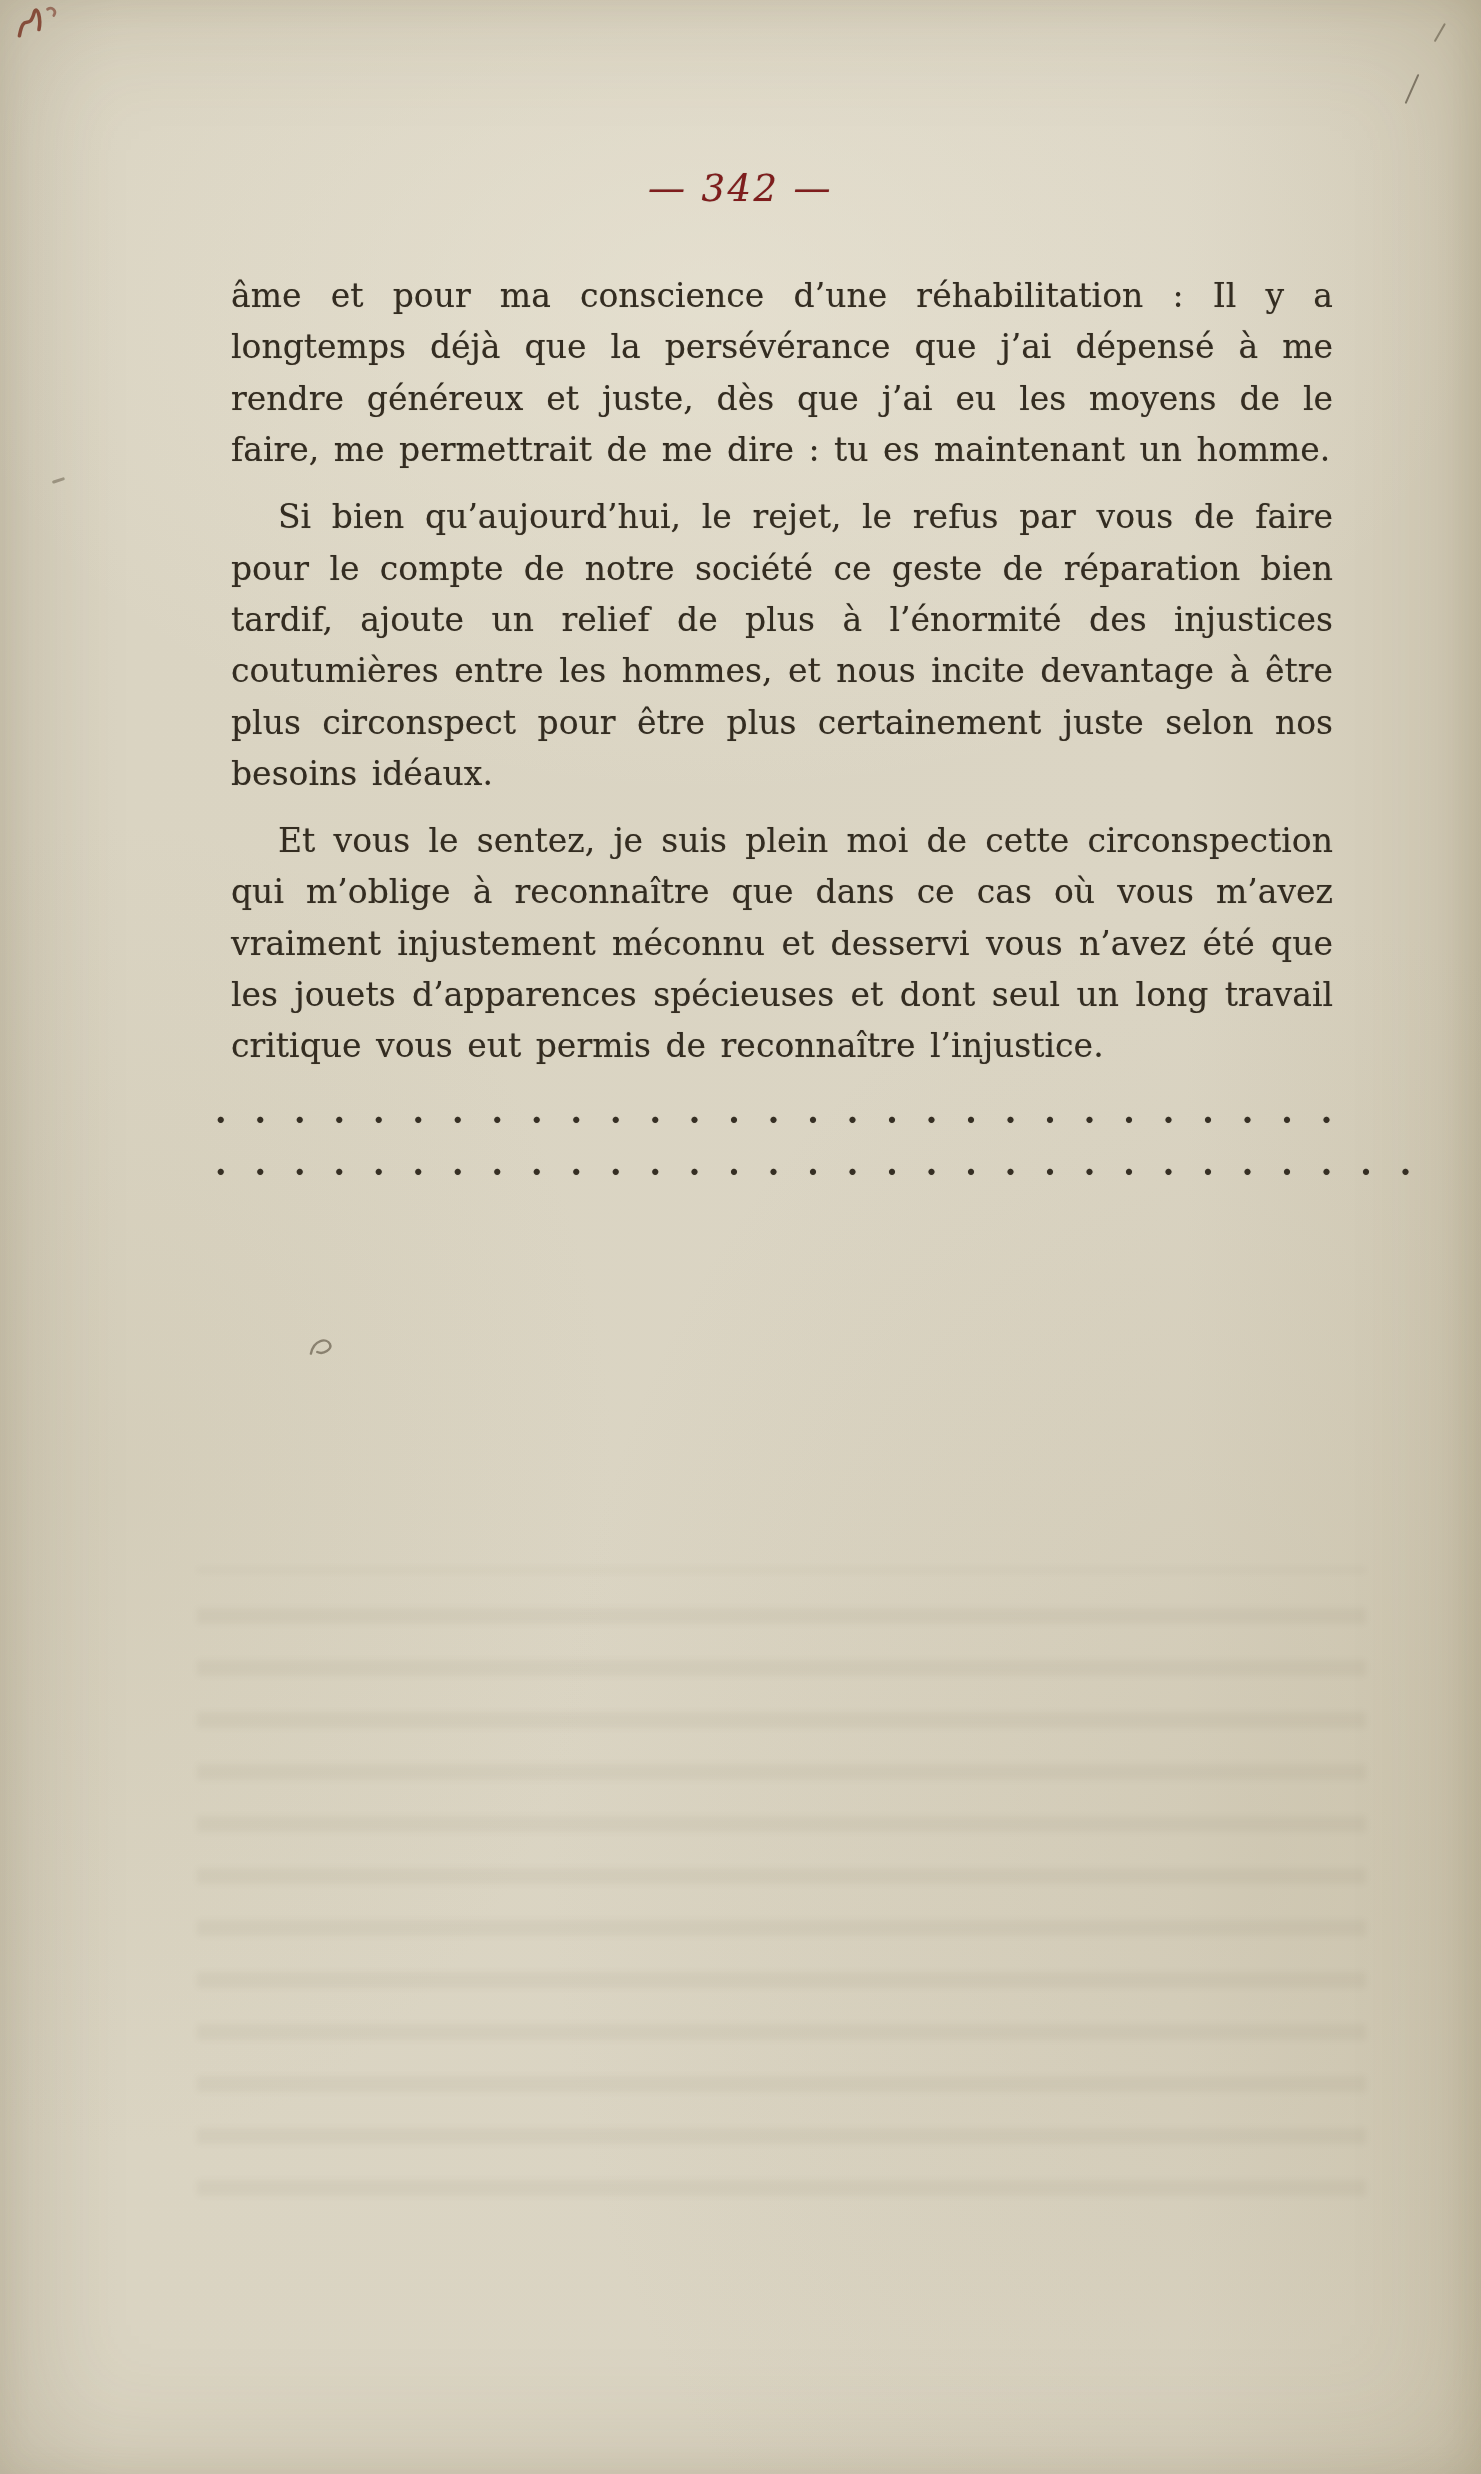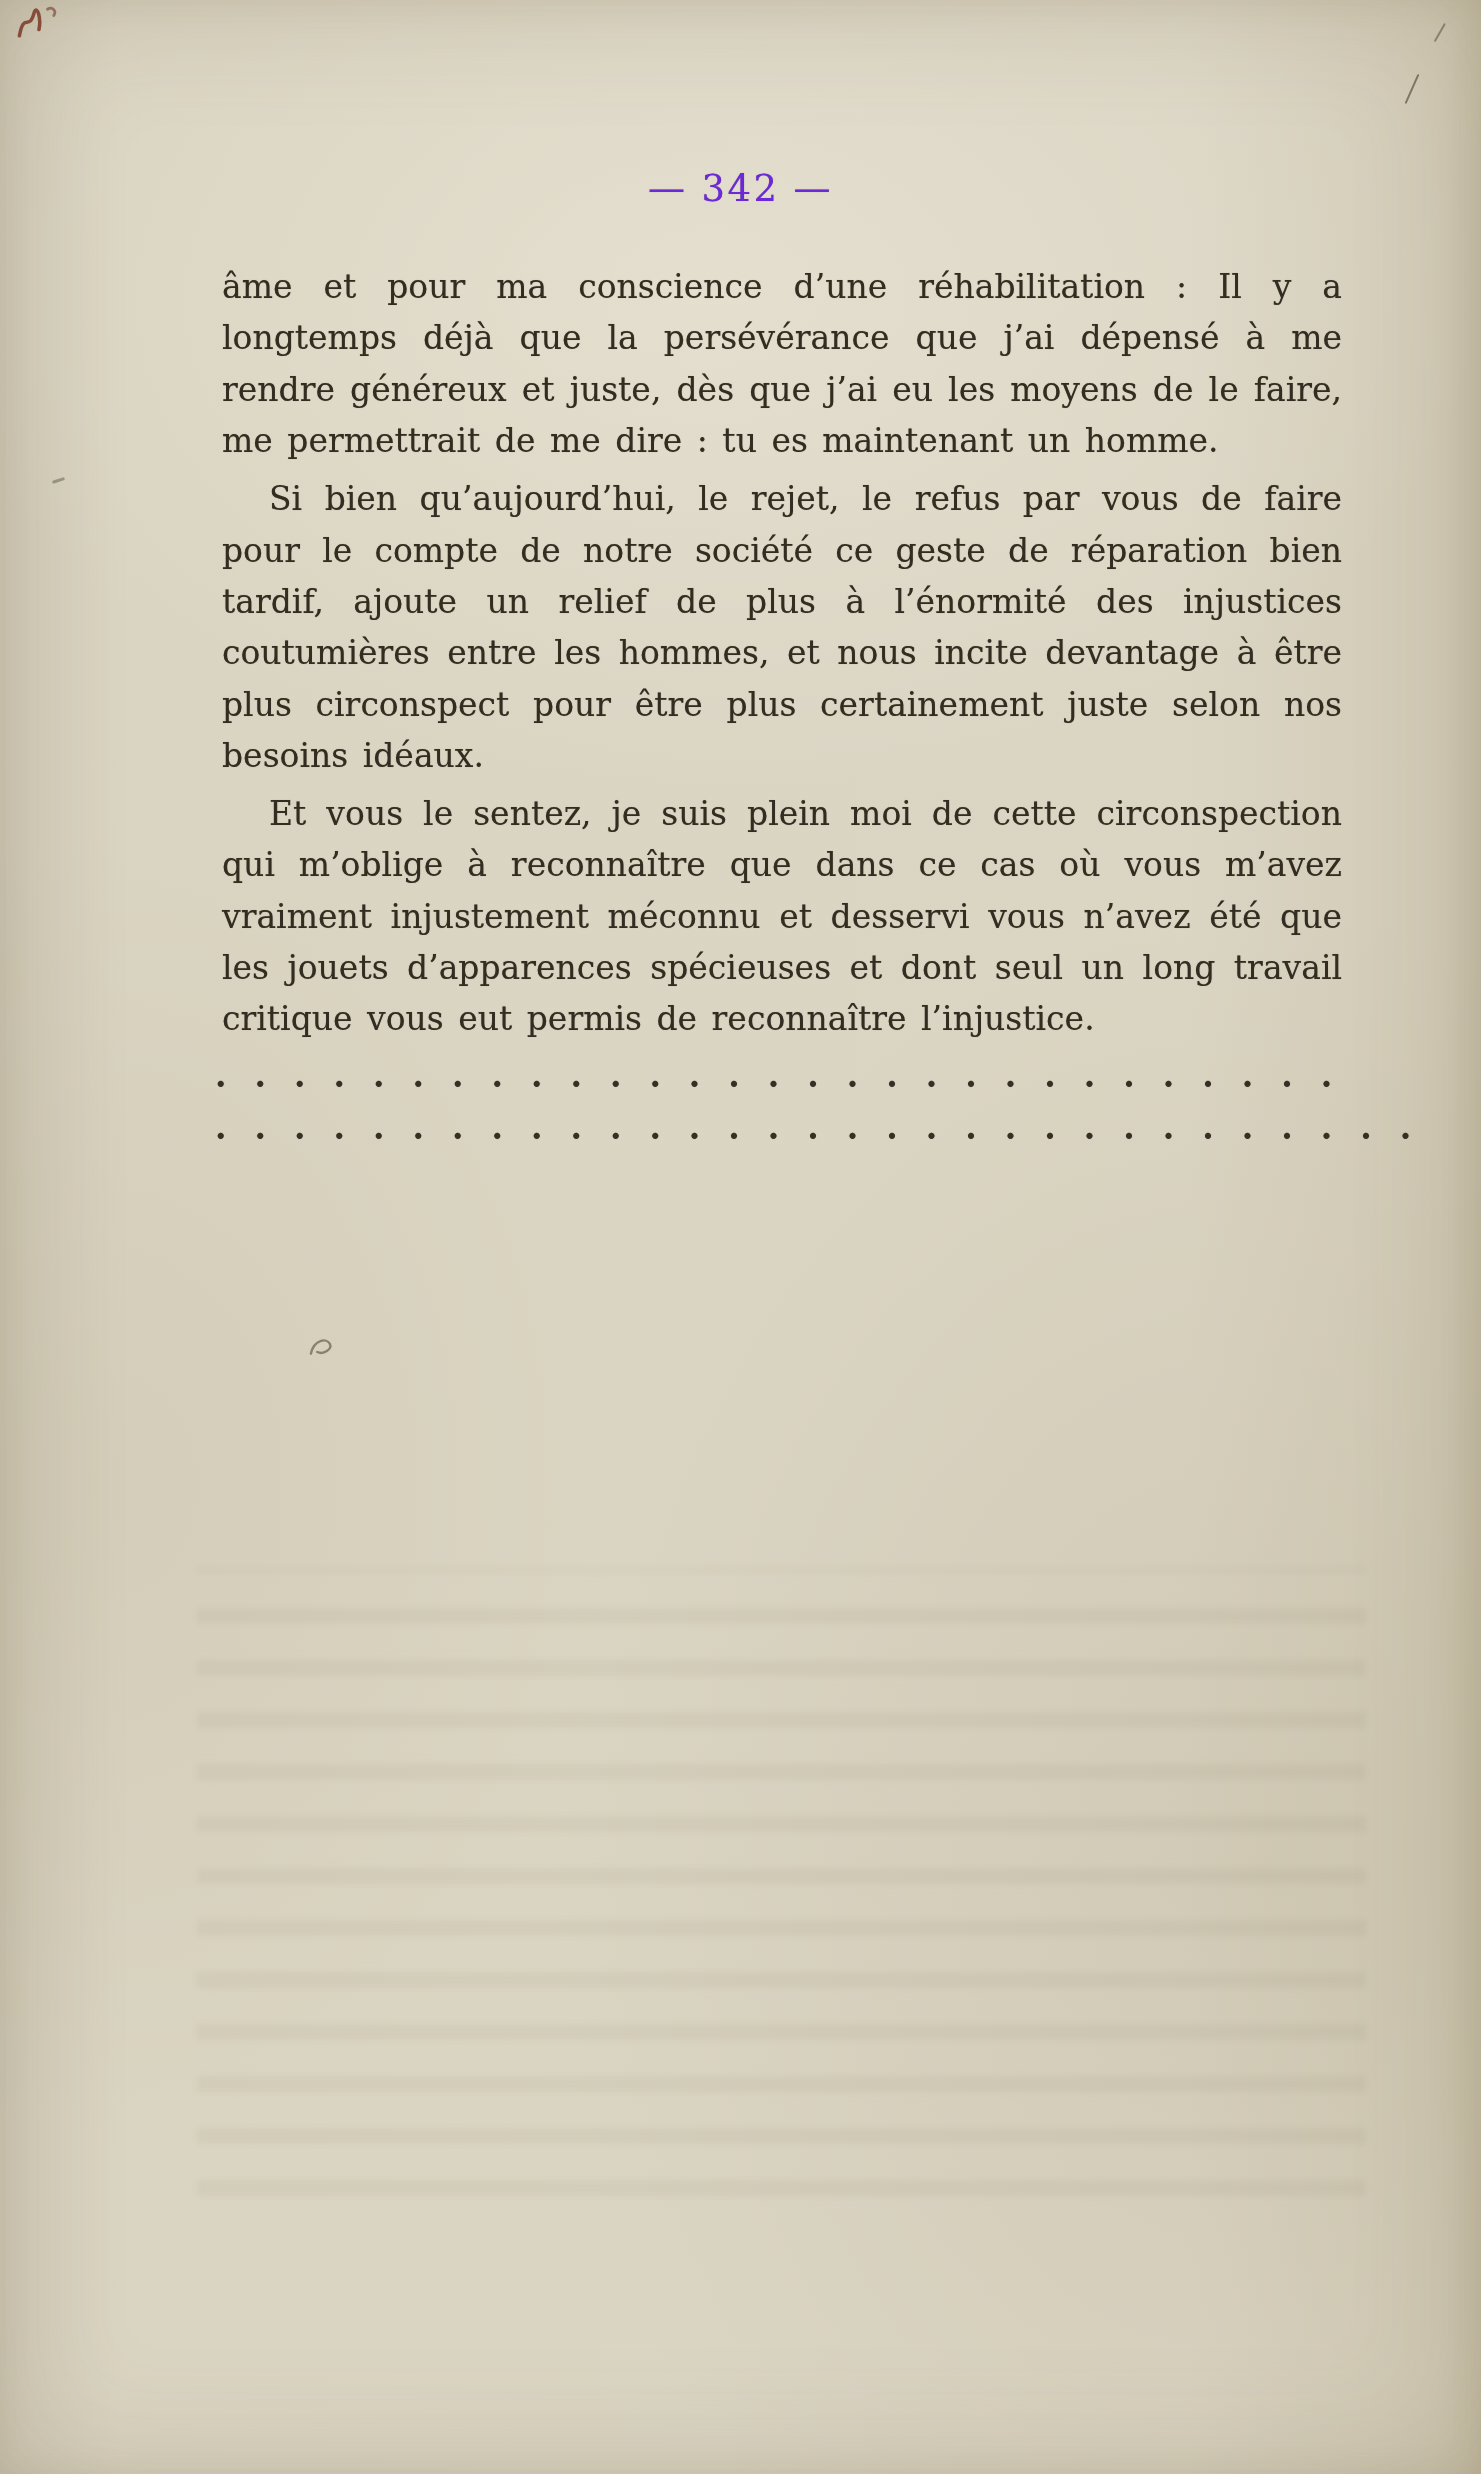--- a/index.html
+++ b/index.html
@@ -26,37 +26,38 @@
     box-shadow: inset 0 0 126px rgba(112, 96, 60, 0.22), inset 0 0 32px rgba(112, 96, 60, 0.10);
   }
   .page-number {
     position: absolute;
     top: 167px;
     left: 0;
     width: 100%;
     text-align: center;
     font-size: 37px;
     letter-spacing: 2.4px;
-    color: #6d28d9;
+    color: #7f1d1d;
     text-shadow: 0 0 0.8px rgba(46,42,32,0.45);
+    font-style: italic;
   }
   .text-block {
     position: absolute;
     left: 215px;
     top: 254px;
     width: 1134px;
     font-size: 33px;
     line-height: 1.555;
     color: #332c21;
     text-align: justify;
     word-spacing: 4px;
     text-shadow: 0 0 0.8px rgba(51,44,33,0.40);
   }
   .para {
-    margin: 7px;
+    margin: 16px;
     text-indent: 47px;
   }
   .para.no-indent {
     text-indent: 0;
   }
   .dots-line {
     white-space: nowrap;
     overflow: visible;
     letter-spacing: 28px;
     font-weight: 700;

